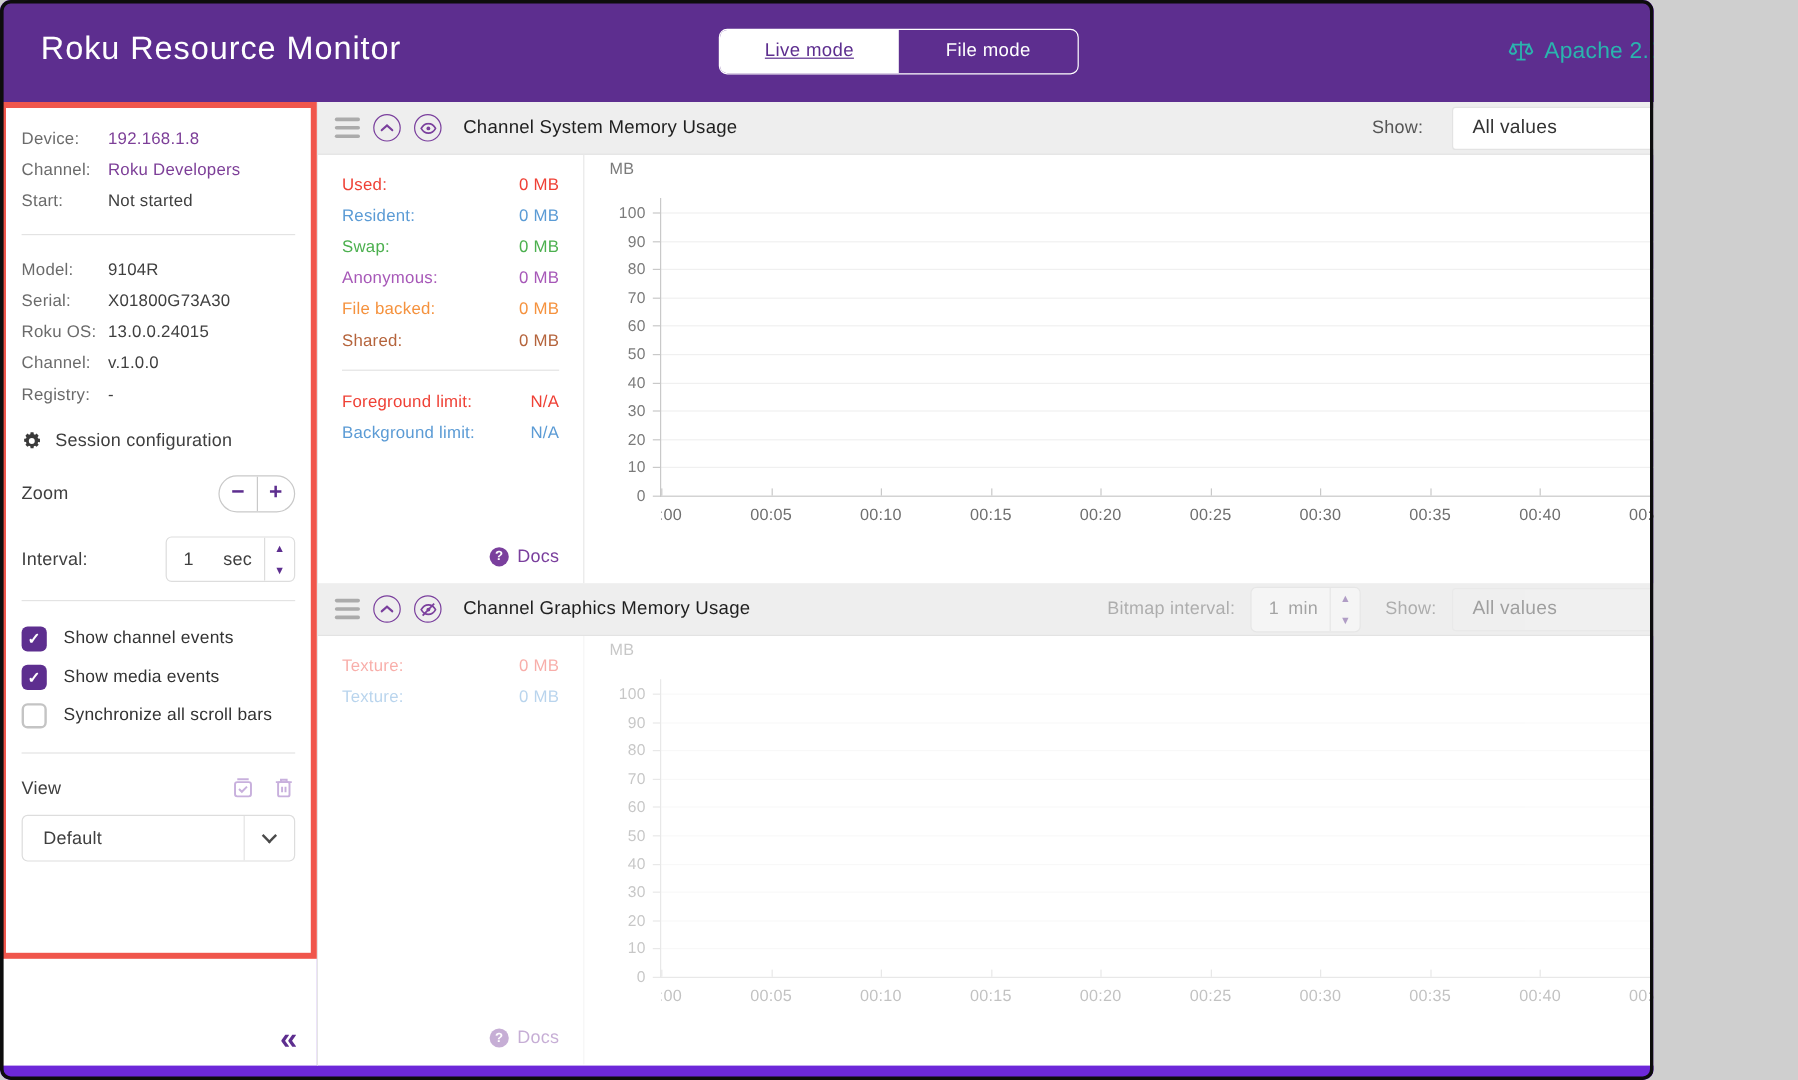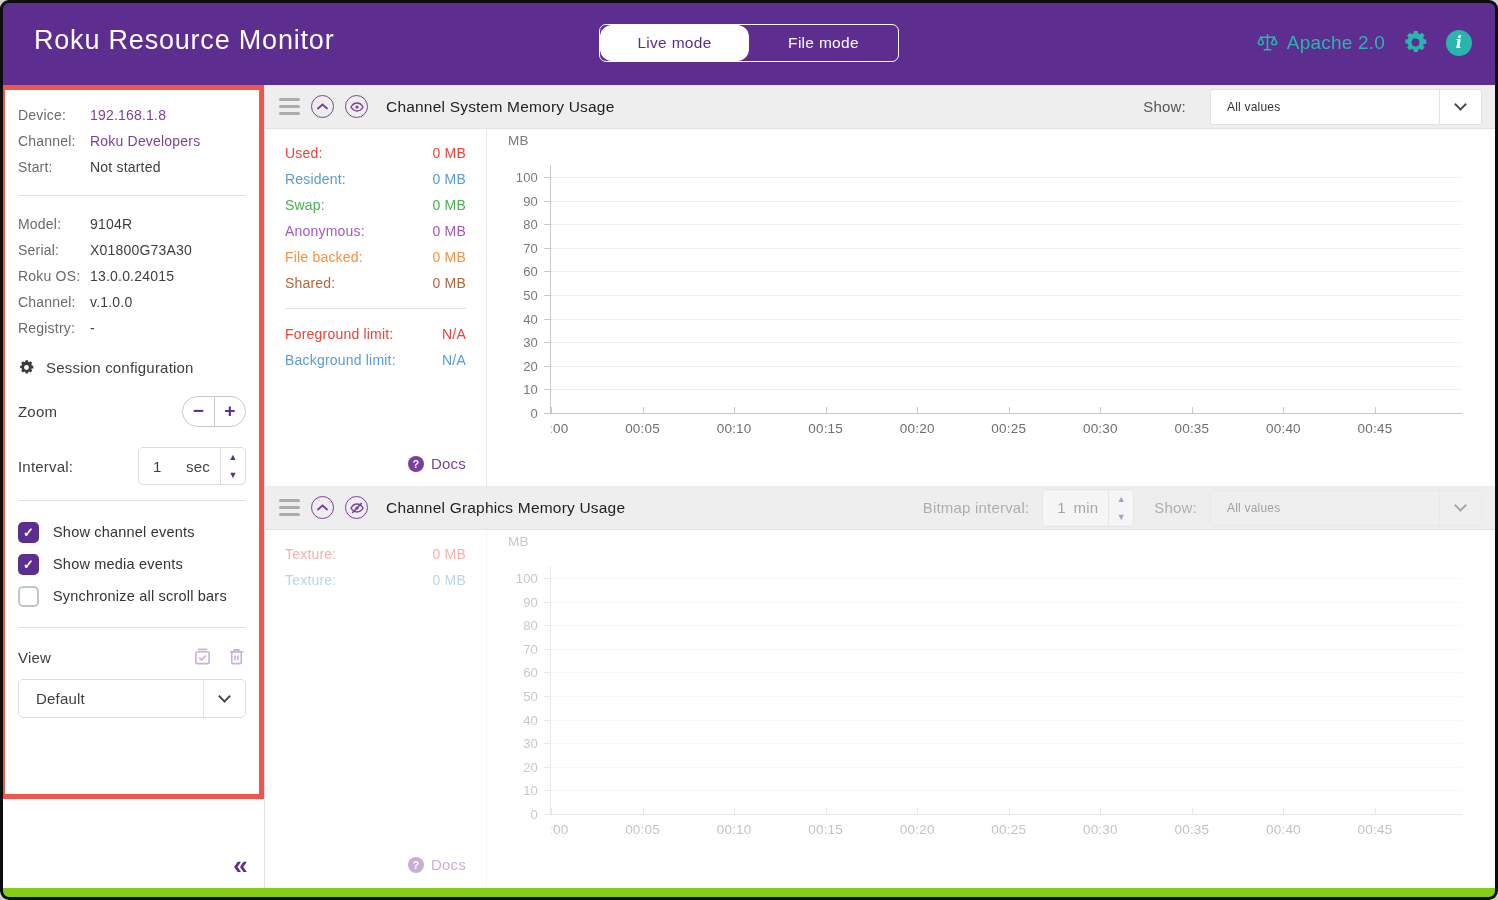--- a/index.html
+++ b/index.html
@@ -1,30 +1,30 @@
 <!DOCTYPE html>
 <html><head>
 <meta charset="utf-8">
 <style>
   * { margin:0; padding:0; box-sizing:border-box; }
   html,body { width:1498px; height:900px; }
   body { font-family:"Liberation Sans", sans-serif; background:#cfcfcf; }
-  .app { position:relative; width:1498px; height:900px; background:#84cc16;
+  .app { position:relative; width:1378px; height:900px; background:#6d28d9;
          overflow:hidden; border-radius:9px; letter-spacing:.2px; }
   .frame { position:absolute; inset:0; border:3px solid #0d0d0d; border-radius:9px;
            pointer-events:none; z-index:50; }
 
   
   .app-header { position:absolute; left:0; top:0; width:1498px; height:85px; background:#5d2e8f; z-index:5; }
   .app-title { position:absolute; left:34px; top:25px; color:#fff; font-size:27px; font-weight:400; letter-spacing:.8px; }
   .mode-toggle { position:absolute; left:50%; top:24px; transform:translateX(-50%);
                  display:flex; border:1px solid #fff; border-radius:7px; overflow:hidden; height:38px; }
   .mode-btn { width:149px; border:none; background:transparent; color:#fff; font-size:15.5px;
               font-family:inherit; letter-spacing:.3px; cursor:pointer; }
-  .mode-btn.active { background:#fff; color:#5d2e8f; border-radius:12px; }
+  .mode-btn.active { background:#fff; color:#5d2e8f; border-radius:0;text-decoration:underline; }
   .header-right { position:absolute; right:26px; top:0; height:85px; display:flex; align-items:center; gap:17px; }
   .license { display:flex; align-items:center; gap:8px; color:#2ab4ae; font-size:19px; cursor:pointer; text-decoration:none; }
   .icon-gear-header { width:27px; height:27px; color:#2ab4ae; cursor:pointer; }
   .info-badge { width:26px; height:26px; border-radius:50%; background:#2ab4ae; color:#fff;
                 display:flex; align-items:center; justify-content:center;
                 font-family:"DejaVu Serif", serif; font-style:italic; font-weight:bold; font-size:16px; cursor:pointer; }
 
   
   .sidebar { position:absolute; left:0; top:85px; width:264px; height:803px; background:#fff; z-index:4; }
   .session-box { position:absolute; left:0; top:0; width:264px; height:714px;
@@ -79,21 +79,21 @@
                   gap:11px; border-bottom:1px solid #e3e3e3; }
   .hamburger { display:flex; flex-direction:column; gap:4px; width:21px; cursor:grab; }
   .hamburger i { height:3px; background:#ababab; border-radius:2px; }
   .circ-icon { width:23px; height:23px; border:1.7px solid #7a3f9d; border-radius:50%;
                display:flex; align-items:center; justify-content:center; cursor:pointer; color:#7a3f9d; flex:none; }
   .panel-title { font-size:15.5px; color:#1f1f1f; font-weight:500; margin-left:7px; letter-spacing:.2px; }
   .ph-spacer { flex:1; }
   .ph-label { color:#555; font-size:15px; margin-right:13px; }
   .select { width:272px; height:36px; background:#fff; border:1px solid #e3e3e3; border-radius:3px;
             display:flex; align-items:center; cursor:pointer; }
-  .sel-val { flex:1; padding-left:16px; font-size:12px; color:#333; }
+  .sel-val { flex:1; padding-left:16px; font-size:16px; color:#333; }
   .panel-body { display:flex; }
   .pb-1 { height:357px; }
   .pb-2 { height:357px; }
   .stats { width:222px; flex:none; padding:11px 20px; position:relative; border-right:1px solid #e8e8e8; }
   .stat-row { display:flex; justify-content:space-between; align-items:center; height:26px; font-size:14px; }
   .limits-sep { border:none; border-top:1px solid #e3e3e3; margin:12px 0; }
   .docs { position:absolute; bottom:14px; right:20px; display:flex; align-items:center; gap:7px;
           color:#7a3f9d; font-size:15px; cursor:pointer; }
   .docs .q { width:16px; height:16px; border-radius:50%; background:#7a3f9d; color:#fff; font-size:11px;
              font-weight:bold; display:flex; align-items:center; justify-content:center; }

